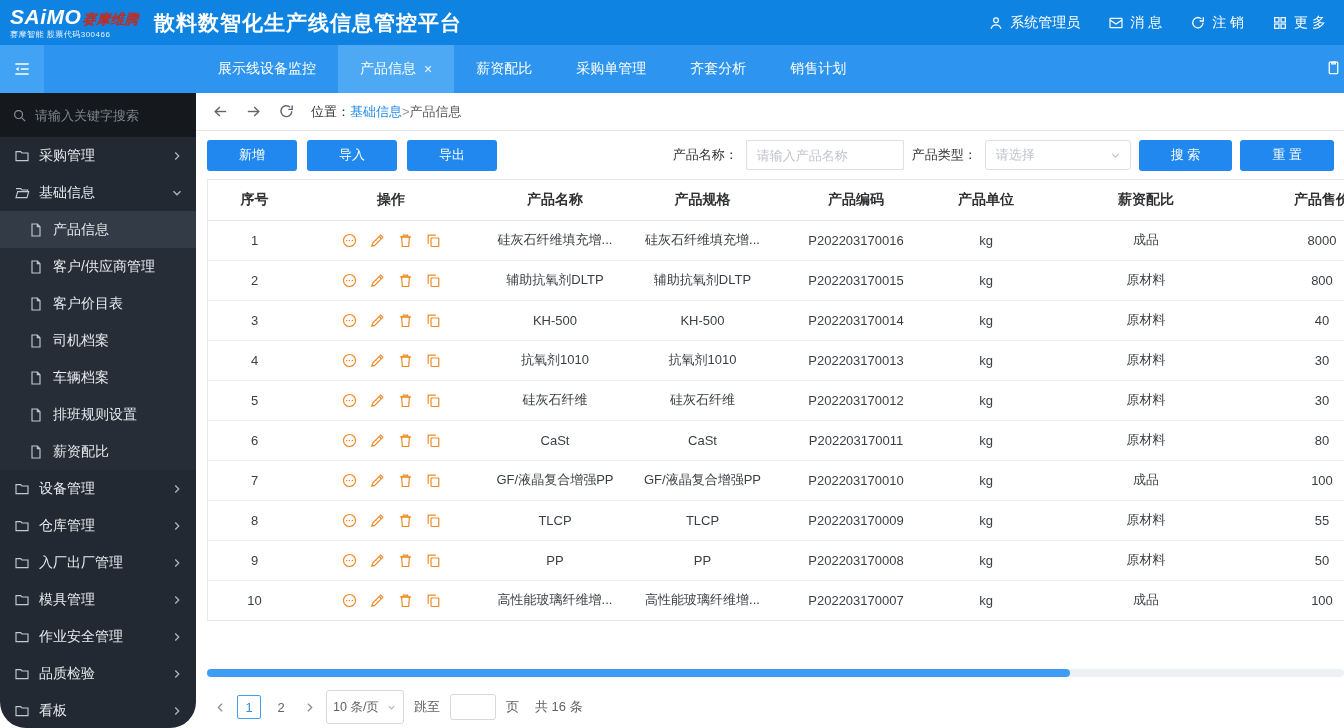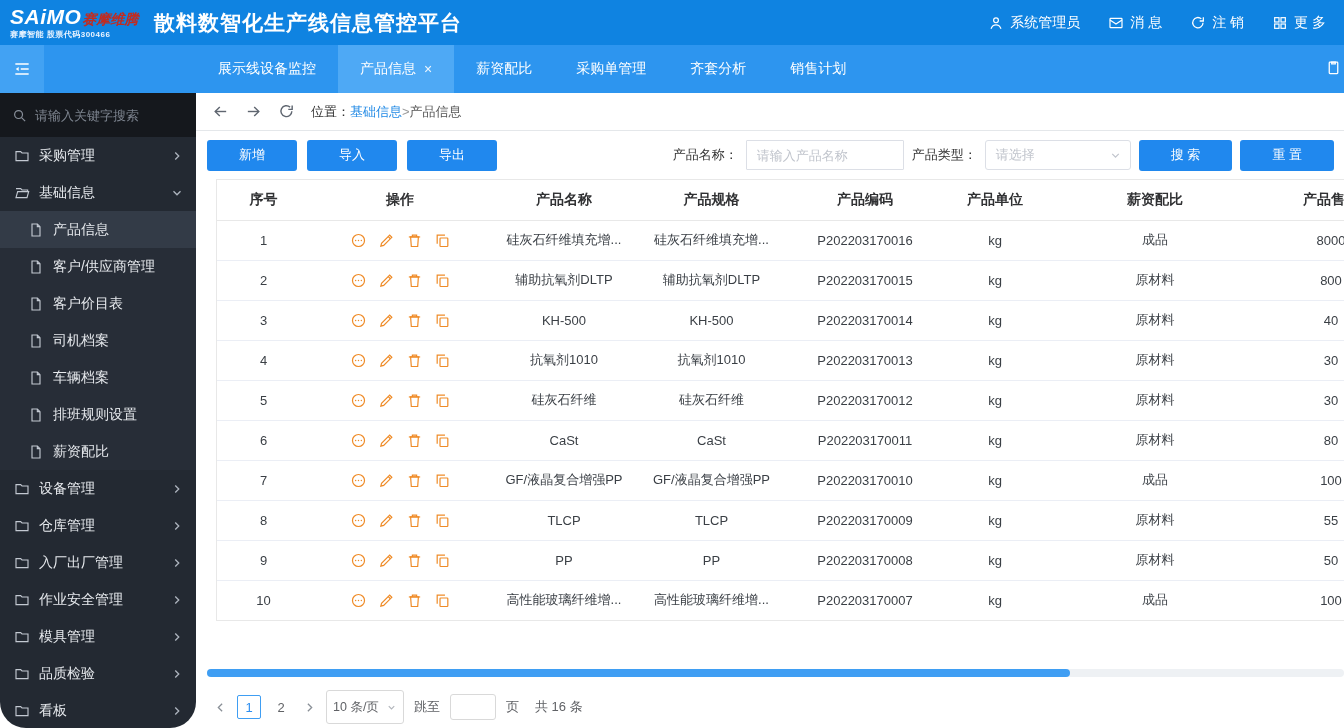--- a/index.html
+++ b/index.html
@@ -7,21 +7,21 @@
     font-family:"Liberation Sans","DejaVu Sans",sans-serif; }
   body { background:#fff; }
   svg { display:block; }
 
   
   .topbar { height:45px; background:#0f83e1; display:flex; align-items:center; color:#fff; }
   .logo { margin-left:10px; width:132px; line-height:1; }
   .logo-row { display:flex; align-items:baseline; font-style:italic; font-weight:bold; }
   .logo-main { font-size:21px; letter-spacing:0.5px; }
   .logo-accent { font-size:14px; color:#c22b1f; margin-left:1px; }
-  .logo-sub { font-size:8px; color:#eaf4ff; margin-top:4px; letter-spacing:0.5px;font-weight:bold; }
+  .logo-sub { font-size:8px; color:#eaf4ff; margin-top:4px; letter-spacing:0.5px; }
   .app-title { font-size:21px; font-weight:bold; margin-left:12px; letter-spacing:1px; }
   .topbar-right { margin-left:auto; display:flex; align-items:center; gap:28px; margin-right:18px; font-size:14px; }
   .top-item { display:flex; align-items:center; gap:6px; cursor:pointer; white-space:nowrap; }
   .top-item svg { width:16px; height:16px; }
 
   
   .tabbar { height:48px; background:#2d95ef; display:flex; align-items:stretch; color:#fff; position:relative; }
   .hamburger { width:44px; background:#42a2f3; display:flex; align-items:center; justify-content:center; cursor:pointer; }
   .hamburger svg { width:20px; height:20px; }
   .tab-strip { display:flex; margin-left:152px; }
@@ -64,21 +64,21 @@
   .toolbar { height:48px; display:flex; align-items:center; padding:0 10px 0 11px; gap:10px; flex:none; }
   .btn { background:#2088ee; color:#fff; border:none; border-radius:3px; height:31px; padding:0 32px; font-size:13px; cursor:pointer; font-family:inherit; white-space:nowrap; }
   .toolbar-right { margin-left:auto; display:flex; align-items:center; gap:8px; }
   .field-label { font-size:13px; color:#333; white-space:nowrap; }
   .text-input { width:158px; height:30px; border:1px solid #dcdfe6; border-radius:1px; padding:0 10px; font-size:13px; color:#333; outline:none; font-family:inherit; }
   .text-input::placeholder { color:#c0c4cc; }
   .fake-select { width:146px; height:30px; border:1px solid #dcdfe6; border-radius:3px; display:flex; align-items:center; padding:0 8px 0 10px; font-size:13px; color:#c0c4cc; cursor:pointer; }
   .fake-select .sel-text { flex:1; }
   .fake-select svg { width:13px; height:13px; color:#c0c4cc; }
 
-  .table-wrap { height:442px; margin-left:20px; border:1px solid #e8e8e8; border-right:none; overflow:hidden; flex:none; }
+  .table-wrap { height:442px; margin-left:11px; border:1px solid #e8e8e8; border-right:none; overflow:hidden; flex:none; }
   table { border-collapse:collapse; table-layout:fixed; width:1180px; }
   th { height:40px; font-size:14px; font-weight:bold; color:#303133; border-bottom:1px solid #e8e8e8; text-align:center; white-space:nowrap; overflow:hidden; }
   td { height:40px; font-size:13px; color:#3a3f45; text-align:center; border-bottom:1px solid #ebeef5; white-space:nowrap; overflow:hidden; }
   .ops { display:flex; align-items:center; justify-content:center; gap:11px; }
   .op-icon { color:#ef8b27; cursor:pointer; }
   .op-icon svg { width:17px; height:17px; }
 
   .spacer { flex:1; }
 
   .hscroll { height:10px; margin:0 0 8px 11px; position:relative; }
@@ -330,34 +330,34 @@
               <path d="M9 6l6 6-6 6" stroke-width="2.2"></path>
             </svg>
           </span>
         </div>
         <div class="menu-item">
           <span class="mi-icon">
             <svg viewBox="0 0 24 24" fill="none" stroke="currentColor" stroke-width="1.7">
               <path d="M3 5.5h7l2 2h9V19H3z"></path>
             </svg>
           </span>
-          <span class="mi-label">作业安全管理</span>
+          <span class="mi-label">模具管理</span>
           <span class="mi-caret">
             <svg viewBox="0 0 24 24" fill="none" stroke="currentColor" stroke-width="1.7">
               <path d="M9 6l6 6-6 6" stroke-width="2.2"></path>
             </svg>
           </span>
         </div>
         <div class="menu-item">
           <span class="mi-icon">
             <svg viewBox="0 0 24 24" fill="none" stroke="currentColor" stroke-width="1.7">
               <path d="M3 5.5h7l2 2h9V19H3z"></path>
             </svg>
           </span>
-          <span class="mi-label">模具管理</span>
+          <span class="mi-label">作业安全管理</span>
           <span class="mi-caret">
             <svg viewBox="0 0 24 24" fill="none" stroke="currentColor" stroke-width="1.7">
               <path d="M9 6l6 6-6 6" stroke-width="2.2"></path>
             </svg>
           </span>
         </div>
         <div class="menu-item">
           <span class="mi-icon">
             <svg viewBox="0 0 24 24" fill="none" stroke="currentColor" stroke-width="1.7">
               <path d="M3 5.5h7l2 2h9V19H3z"></path>

